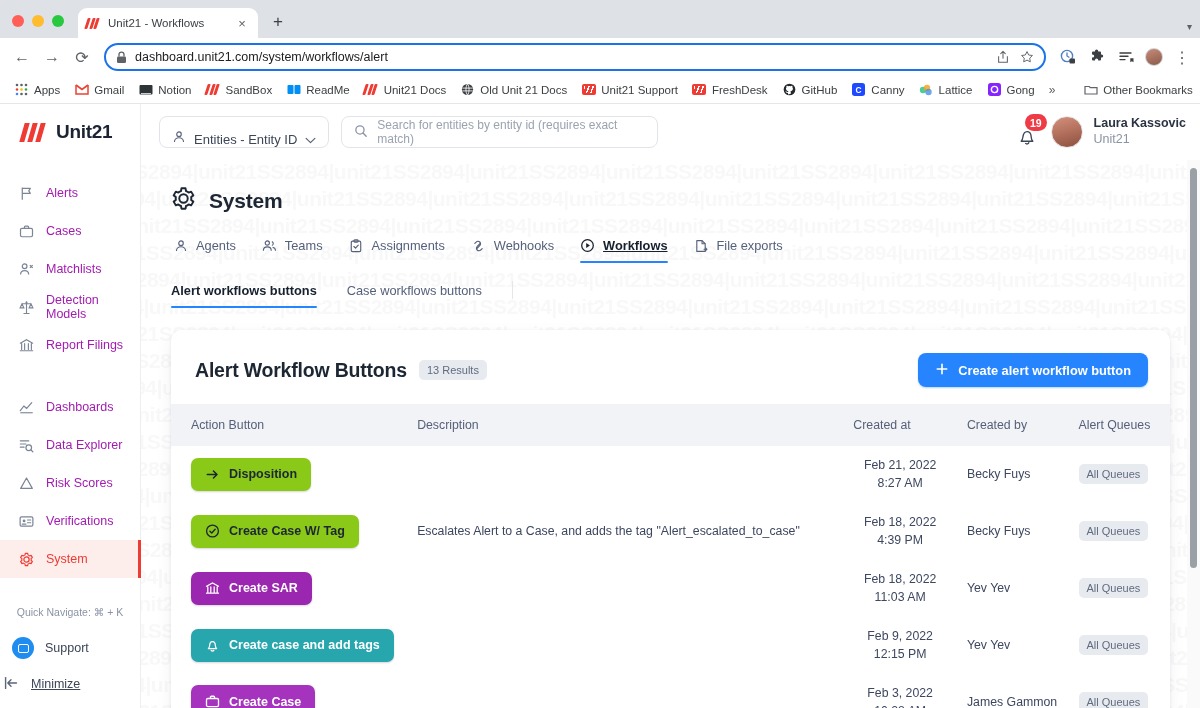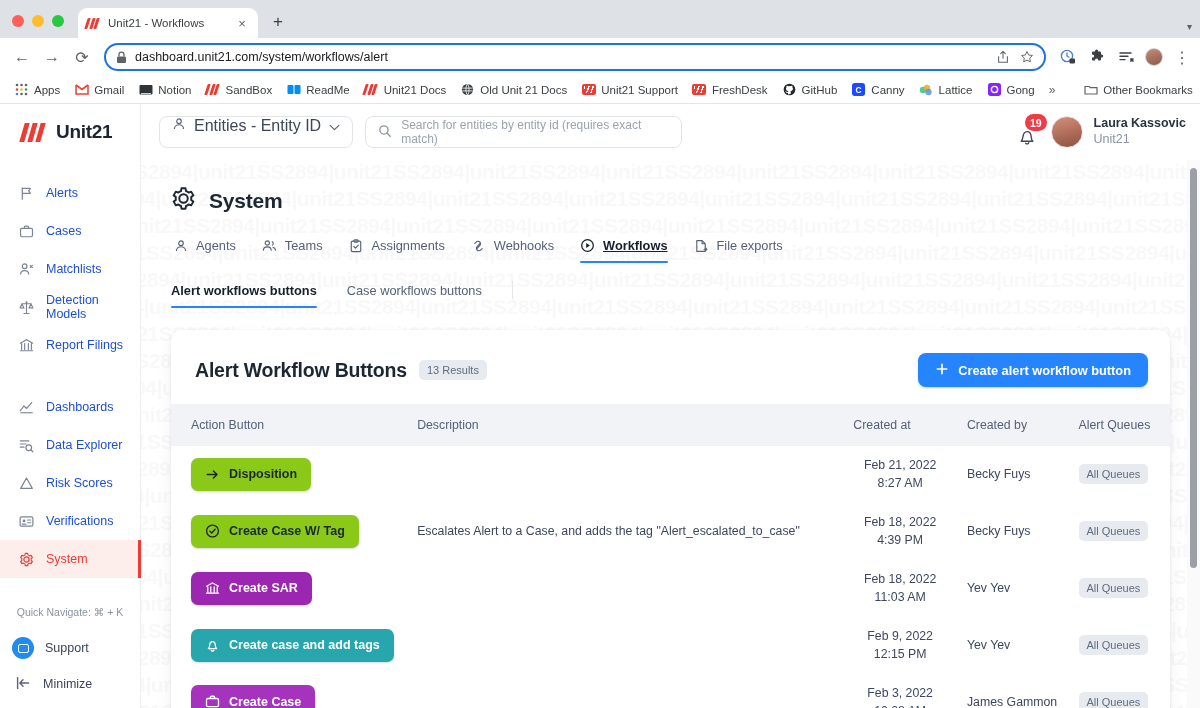--- a/index.html
+++ b/index.html
@@ -70,41 +70,41 @@
   }
   .logo-wrap { height:56px; display:flex; align-items:center; padding-left:22px; gap:6px;}
   .logo-bars { display:inline-block; width:28px; height:19px; position:relative;}
   .logo-bars i { position:absolute; top:0; width:5px; height:19px; background:#ee3b33; transform:skewX(-16deg); }
   .logo-bars i:nth-child(1){left:0;} .logo-bars i:nth-child(2){left:8px;} .logo-bars i:nth-child(3){left:16px;}
   .logo-text { font-size:19px; font-weight:700; color:#1c2434; letter-spacing:-0.3px;}
 
   .nav-group { padding-top:14px; }
   .nav-item {
     display:flex; align-items:center; gap:11px; height:38px; padding-left:18px;
-    font-size:12.5px; color:#1d4ed8; position:relative;
+    font-size:12.5px; color:#a21caf; position:relative;
   }
   .nav-item .nic { width:17px; height:17px; flex:0 0 17px; display:flex; align-items:center; justify-content:center; color:#7b8596;}
   .nav-item.active { background:#fdeeec; color:#ee3b33; }
   .nav-item.active .nic { color:#ee3b33; }
   .nav-item.active::after { content:""; position:absolute; right:-1px; top:0; bottom:0; width:3px; background:#ee3b33; }
   .nav-gap { height:24px; }
 
   .side-bottom { margin-top:auto; padding-bottom:10px; }
   .quick-nav { font-size:10.5px; color:#8a93a3; text-align:center; padding:10px 0 12px 0;}
   .support-row { display:flex; align-items:center; gap:11px; padding-left:12px; height:36px; font-size:12.5px; color:#3c4657;}
   .support-ic { width:22px;height:22px;border-radius:50%;background:#1f8df0; display:flex;align-items:center;justify-content:center;}
   .support-ic span { display:block; width:11px;height:9px;border:1.6px solid #fff;border-radius:2px;}
-  .min-row { display:flex; align-items:center; gap:11px; padding-left:16px; height:36px; font-size:12.5px; color:#3c4657;}
+  .min-row { display:flex; align-items:center; gap:11px; padding-left:4px; height:36px; font-size:12.5px; color:#3c4657;text-decoration:underline;}
 
   
   .main { flex:1; position:relative; background:transparent; overflow:hidden; z-index:1;}
   .topbar { height:56px; display:flex; align-items:center; gap:12px; padding:0 14px 0 18px; background:#fff; position:relative; z-index:3;}
   .entity-select {
     height:32px; border:1px solid #e1e5ea; border-radius:8px; background:#fff;
-    display:flex; align-items:flex-start; gap:8px; padding:0 12px; font-size:16px; color:#3c4657; white-space:nowrap;
+    display:flex; align-items:flex-end; gap:8px; padding:0 12px; font-size:13px; color:#3c4657; white-space:nowrap;
   }
   .search-box {
     flex:0 0 317px; height:32px; border:1px solid #e1e5ea; border-radius:8px; background:#fff;
     display:flex; align-items:center; gap:9px; padding:0 12px; font-size:12px; color:#9aa3b0;
   }
   .topbar-right { margin-left:auto; display:flex; align-items:center; gap:11px; }
   .bell-wrap { position:relative; width:26px; height:30px; display:flex;align-items:flex-end;justify-content:center;}
   .badge {
     position:absolute; top:-3px; right:-7px; min-width:20px; height:17px; border-radius:9px; background:#ee3b46;
     color:#fff; font-size:10.5px; font-weight:700; display:flex; align-items:center; justify-content:center; padding:0 5px;

